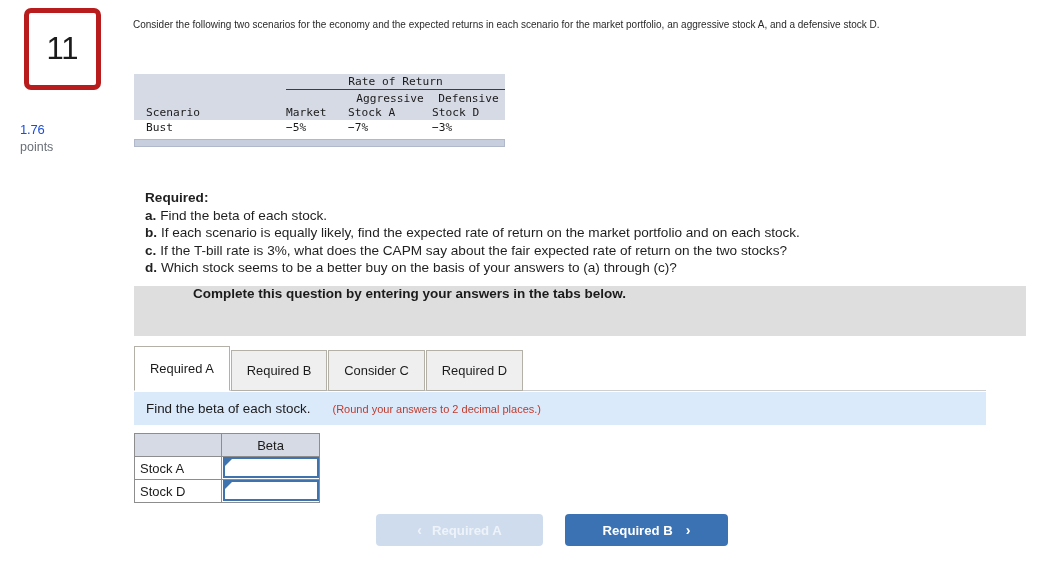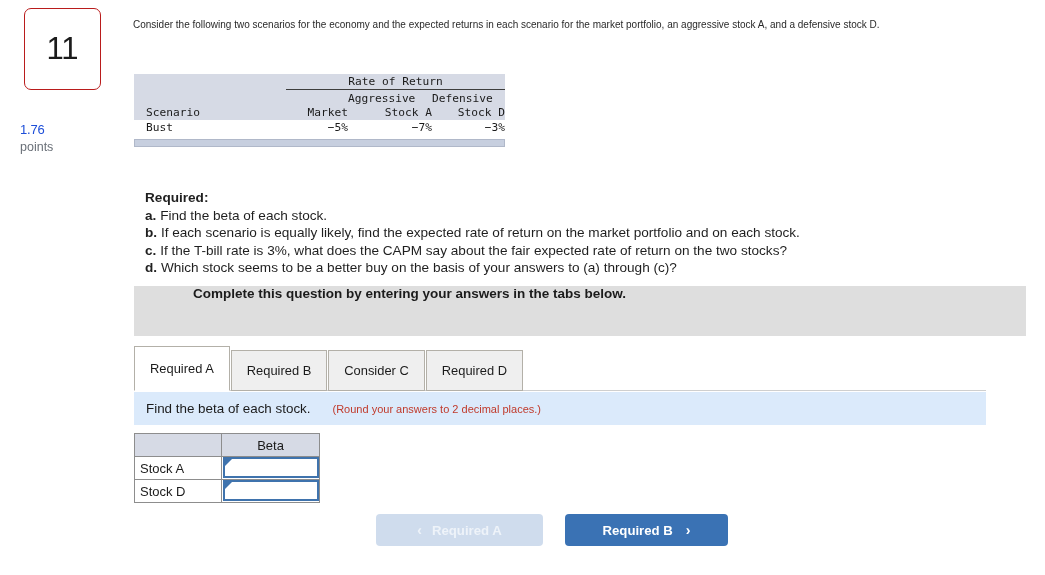--- a/index.html
+++ b/index.html
@@ -23,21 +23,21 @@
     top: 0;
     width: 125px;
     height: 575px;
   }
   #qnum-box {
     position: absolute;
     left: 24px;
     top: 8px;
     width: 77px;
     height: 82px;
-    border: 1px solid #b91c1c;
+    border: 5px solid #b91c1c;
     border-radius: 7px;
     background: #ffffff;
     box-sizing: border-box;
     display: flex;
     align-items: center;
     justify-content: center;
   }
   #qnum-text {
     font-size: 31px;
     color: #1b1b1b;
@@ -95,23 +95,23 @@
   table.sc td, table.sc th {
     padding: 0;
     font-weight: normal;
     white-space: nowrap;
   }
   .sc-head td { background: #d6dae5; height: 15px; }
   .sc-ror {
     text-align: center;
     border-bottom: 1px solid #3d3d3d;
   }
-  .sc-sub { text-align: left; vertical-align: bottom; height: 14px; }
+  .sc-sub { text-align: center; vertical-align: bottom; height: 14px; }
   .sc-lbl { text-align: left;  padding-left: 12px !important; }
-  .sc-num { text-align: right; }
+  .sc-num { text-align: left; }
   tr.sc-row-a td { background: #ffffff; height: 15px; }
   tr.sc-row-b td { background: #f4f4f4; height: 15px; }
   #sc-footer {
     margin-top: 4px;
     height: 8px;
     background: #c7cfdf;
     border: 1px solid #b0b8c9;
     box-sizing: border-box;
   }
 

